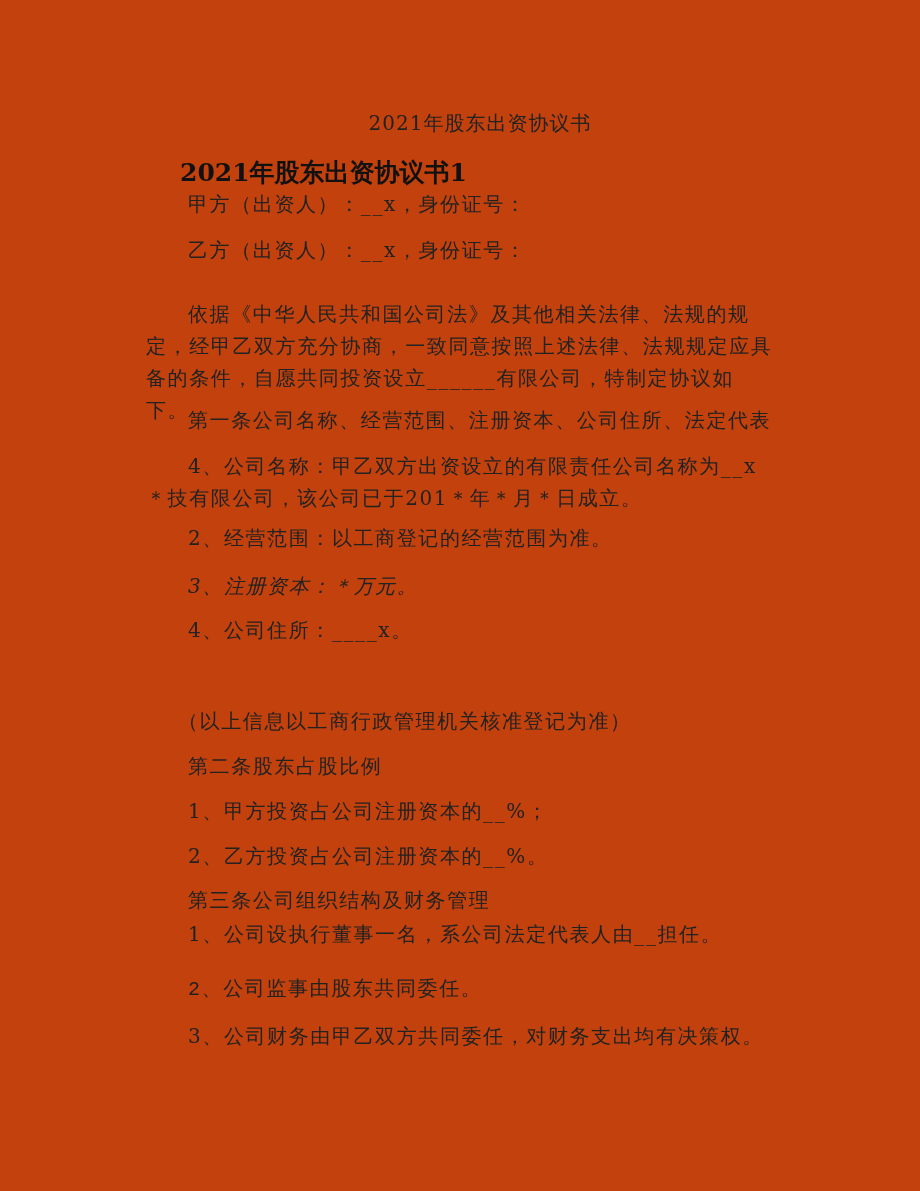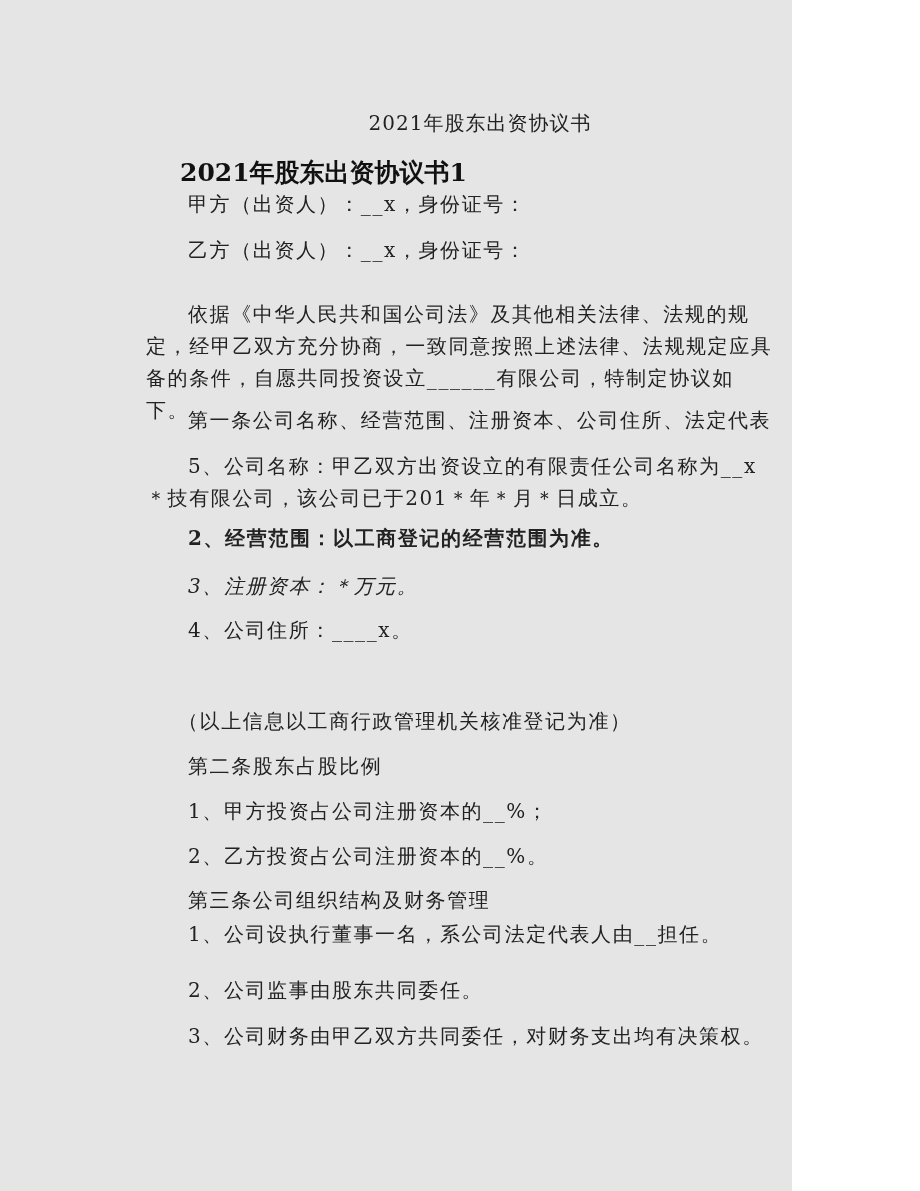--- a/index.html
+++ b/index.html
@@ -12,23 +12,23 @@
       height: 1191px;
       position: relative;
       overflow: hidden;
       font-family: "DejaVu Serif", "Liberation Serif", serif;
       color: #1a1a1a;
     }
     .page {
       position: absolute;
       left: 0;
       top: 0;
-      width: 792px;
+      width: 920px;
       height: 1191px;
-      background: #e5e5e5;
+      background: #c2410c;
     }
     .doc-title {
       position: absolute;
       left: 0;
       width: 960px;
       top: 108px;
       text-align: center;
       font-size: 20px;
       letter-spacing: 1px;
       line-height: 30px;
@@ -63,25 +63,25 @@
 <body>
 
 <div class="page">
   <div class="doc-title">2021年股东出资协议书</div>
   <div class="section-heading">2021年股东出资协议书1</div>
 
   <p class="para" style="top:180px;">甲方（出资人）：__x，身份证号：</p>
   <p class="para" style="top:226px;">乙方（出资人）：__x，身份证号：</p>
   <p class="para" style="top:396px;">第一条公司名称、经营范围、注册资本、公司住所、法定代表</p>
   <p class="para" style="top:290px;">依据《中华人民共和国公司法》及其他相关法律、法规的规定，经甲乙双方充分协商，一致同意按照上述法律、法规规定应具备的条件，自愿共同投资设立______有限公司，特制定协议如下。</p>
-  <p class="para" style="top:442px;">5、公司名称：甲乙双方出资设立的有限责任公司名称为__x＊技有限公司，该公司已于201＊年＊月＊日成立。</p>
-  <p class="para" style="top:514px;font-weight:bold;">2、经营范围：以工商登记的经营范围为准。</p>
+  <p class="para" style="top:442px;">4、公司名称：甲乙双方出资设立的有限责任公司名称为__x＊技有限公司，该公司已于201＊年＊月＊日成立。</p>
+  <p class="para" style="top:514px;">2、经营范围：以工商登记的经营范围为准。</p>
   <p class="para" style="top:562px;font-style:italic;">3、注册资本：＊万元。</p>
   <p class="para" style="top:606px;">4、公司住所：____x。</p>
   <p class="para" style="top:697px; text-indent:32px;">（以上信息以工商行政管理机关核准登记为准）</p>
   <p class="para" style="top:742px;">第二条股东占股比例</p>
   <p class="para" style="top:787px;">1、甲方投资占公司注册资本的__%；</p>
   <p class="para" style="top:832px;">2、乙方投资占公司注册资本的__%。</p>
   <p class="para" style="top:876px;">第三条公司组织结构及财务管理</p>
   <p class="para" style="top:910px;">1、公司设执行董事一名，系公司法定代表人由__担任。</p>
-  <p class="para" style="top:966px;">2、公司监事由股东共同委任。</p>
+  <p class="para" style="top:966px;font-family:Liberation Mono, monospace;">2、公司监事由股东共同委任。</p>
   <p class="para" style="top:1012px;">3、公司财务由甲乙双方共同委任，对财务支出均有决策权。</p>
 </div>
 
 </body></html>

